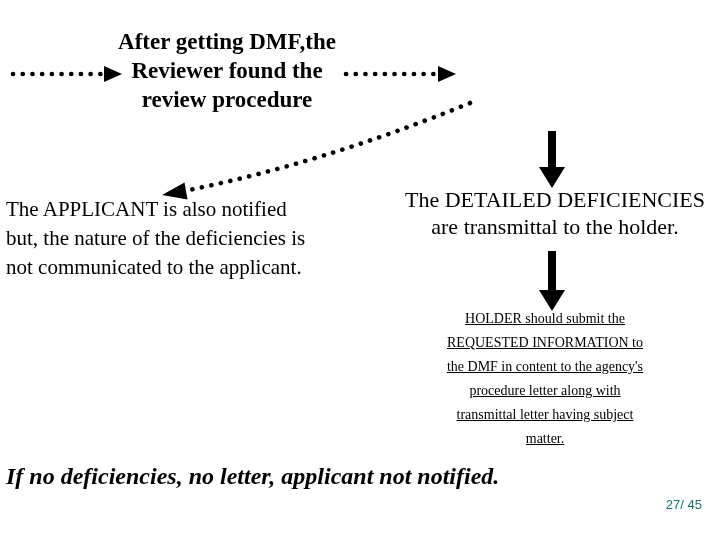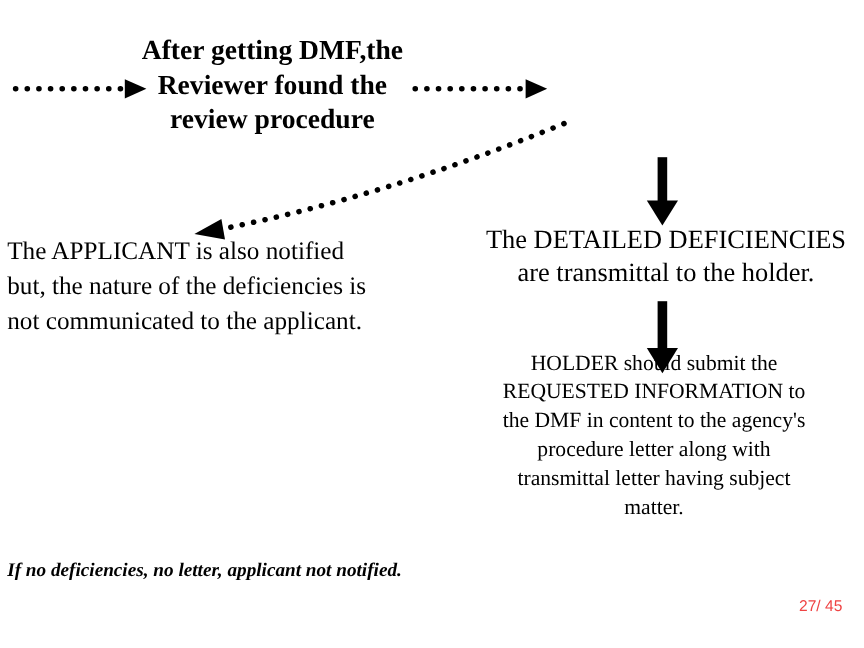--- a/index.html
+++ b/index.html
@@ -70,43 +70,44 @@
   }
   .detailed-block {
     left: 392px;
     top: 186px;
     width: 326px;
     font-size: 22px;
     line-height: 27px;
   }
   .holder-block {
     left: 385px;
-    top: 290px;
+    top: 307px;
     width: 320px;
-    font-size: 18px;
+    font-size: 14px;
     line-height: 24px;
+    text-decoration: underline;
   }
   .footer-line {
     left: 6px;
     top: 463px;
     width: 560px;
-    font-size: 16px;
+    font-size: 24px;
     line-height: 26px;
     font-weight: bold;
     font-style: italic;
   }
   .page-number {
     left: 620px;
     top: 497px;
     width: 82px;
     text-align: right;
     font-family: "Liberation Sans", sans-serif;
     font-size: 13px;
     line-height: 16px;
-    color: #ef4444;
+    color: #0f766e;
   }
 </style>
 </head>
 <body>
 
 <div class="slide">
 
   <svg class="arrows-layer" viewBox="0 0 720 540" aria-hidden="true">
     <g>
       <line class="dots" x1="13" y1="74" x2="103" y2="74"></line>

